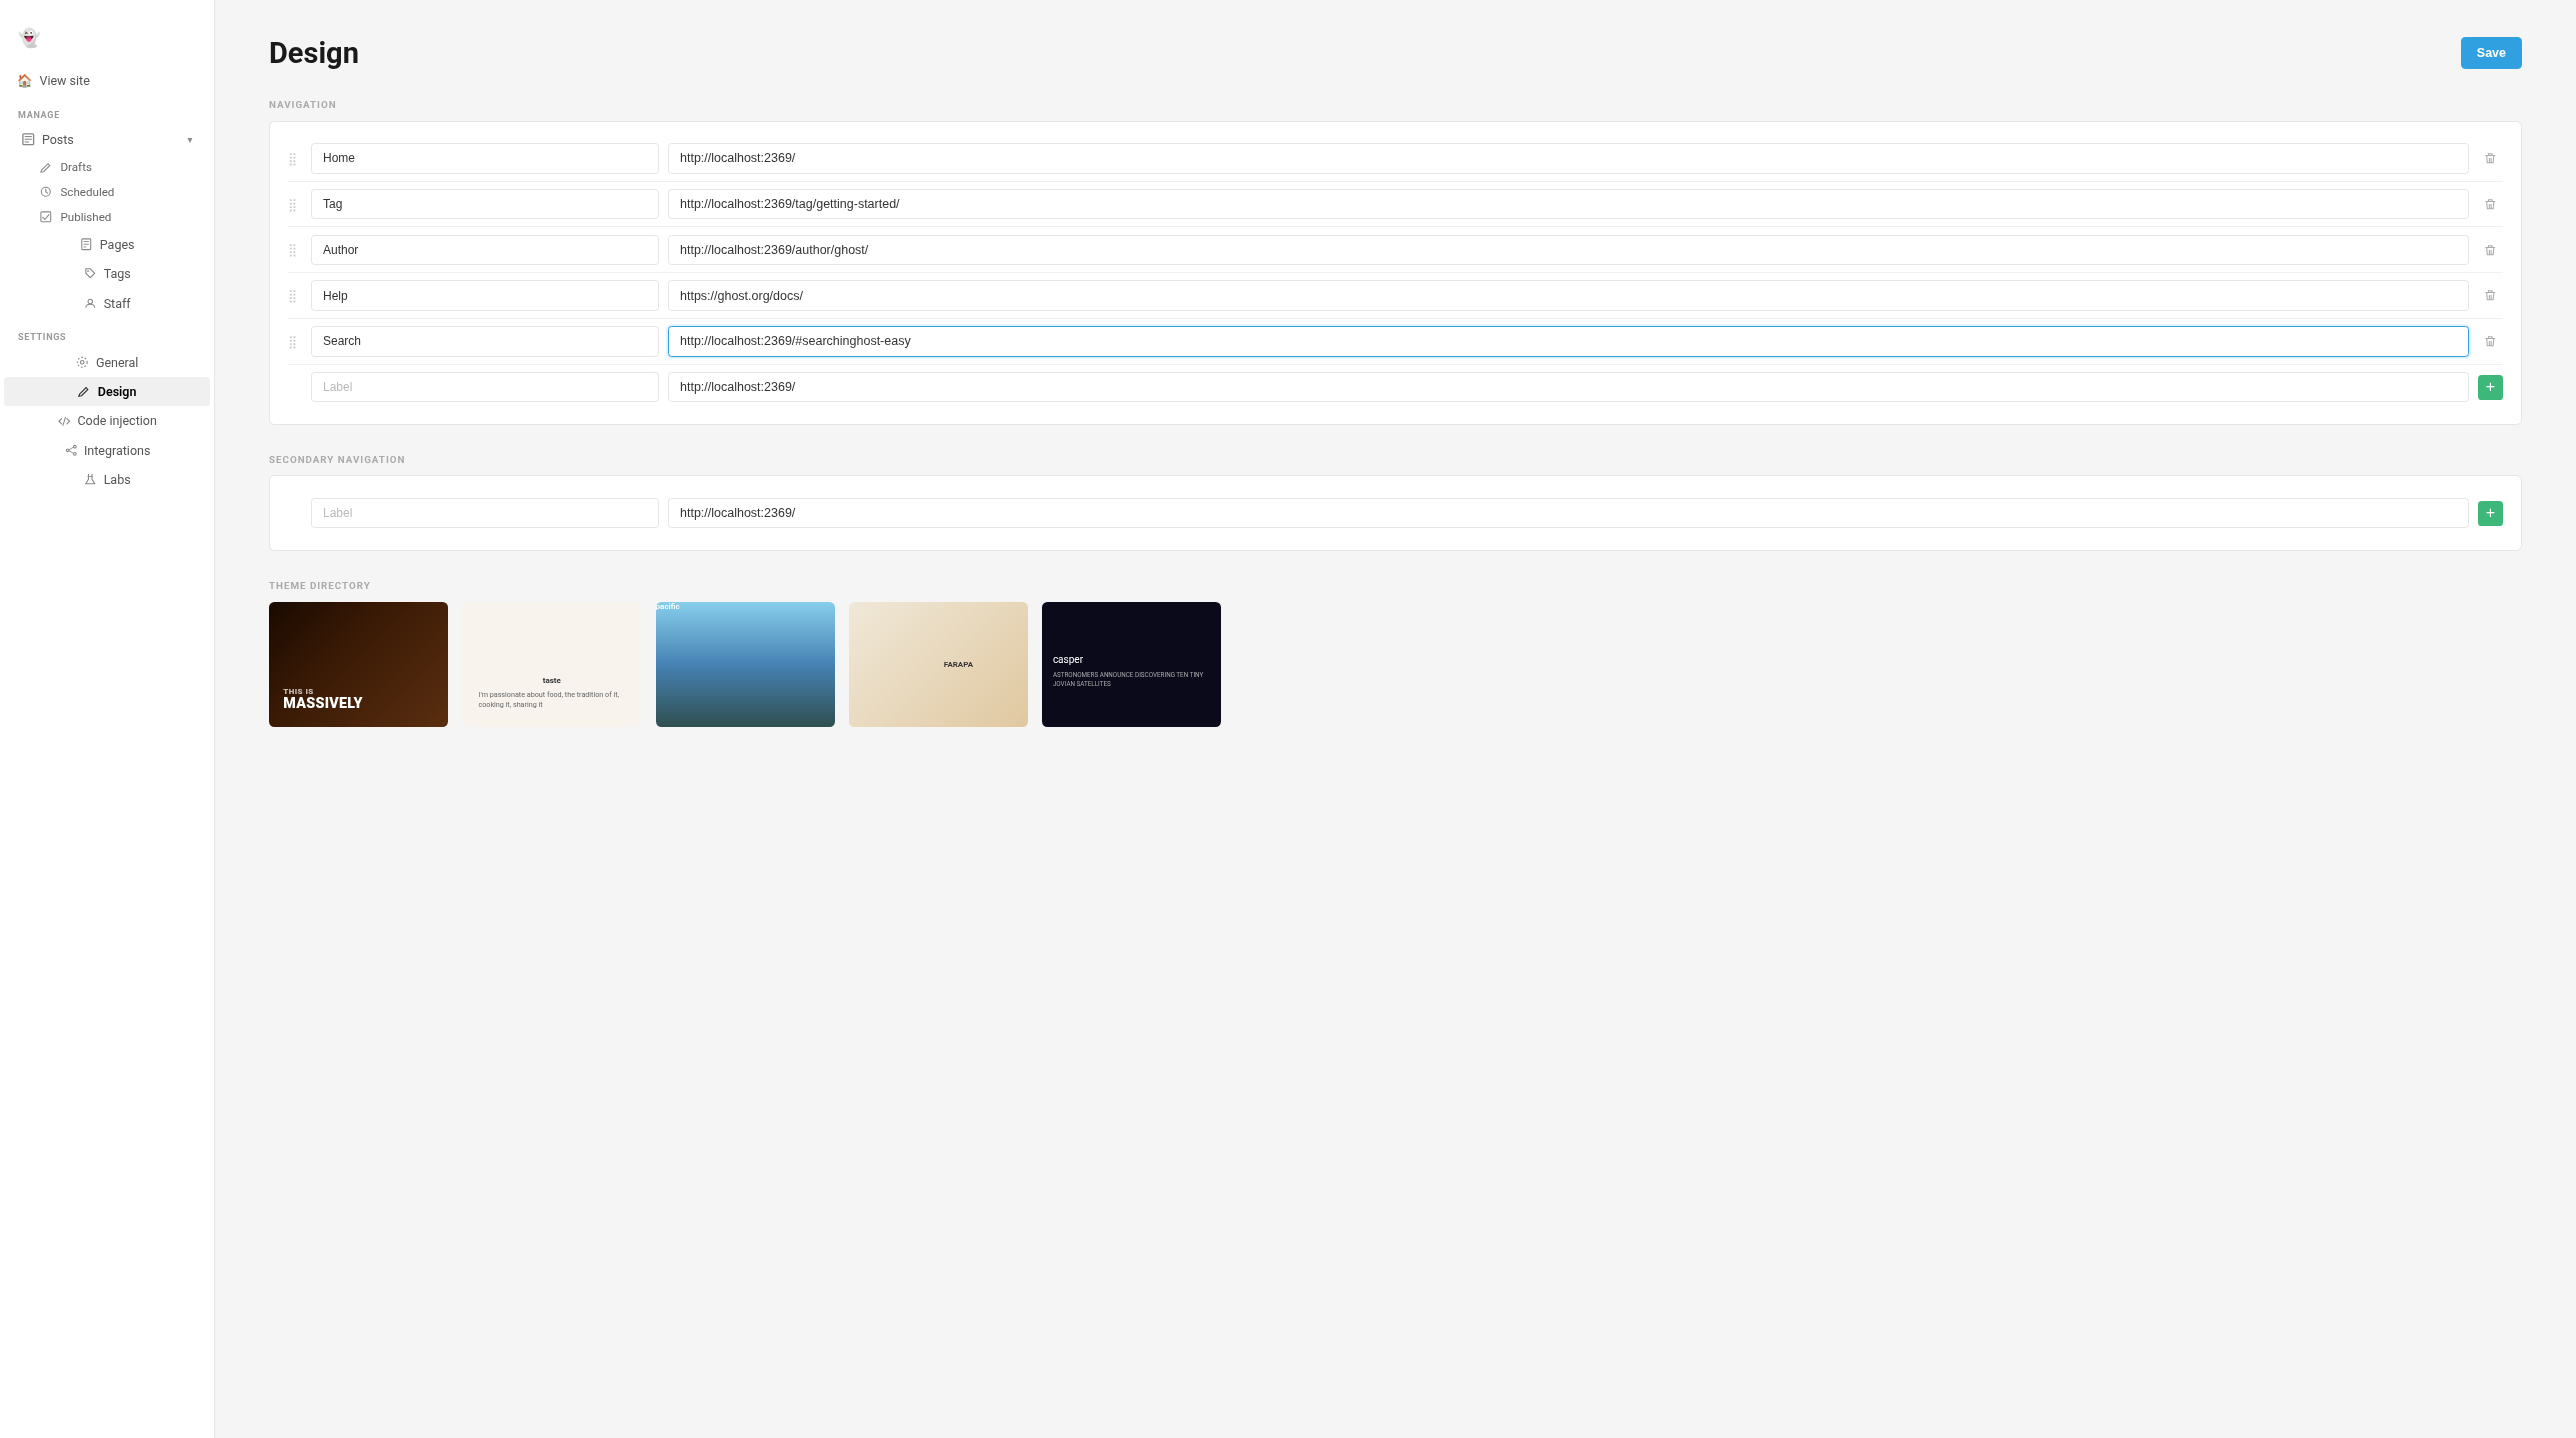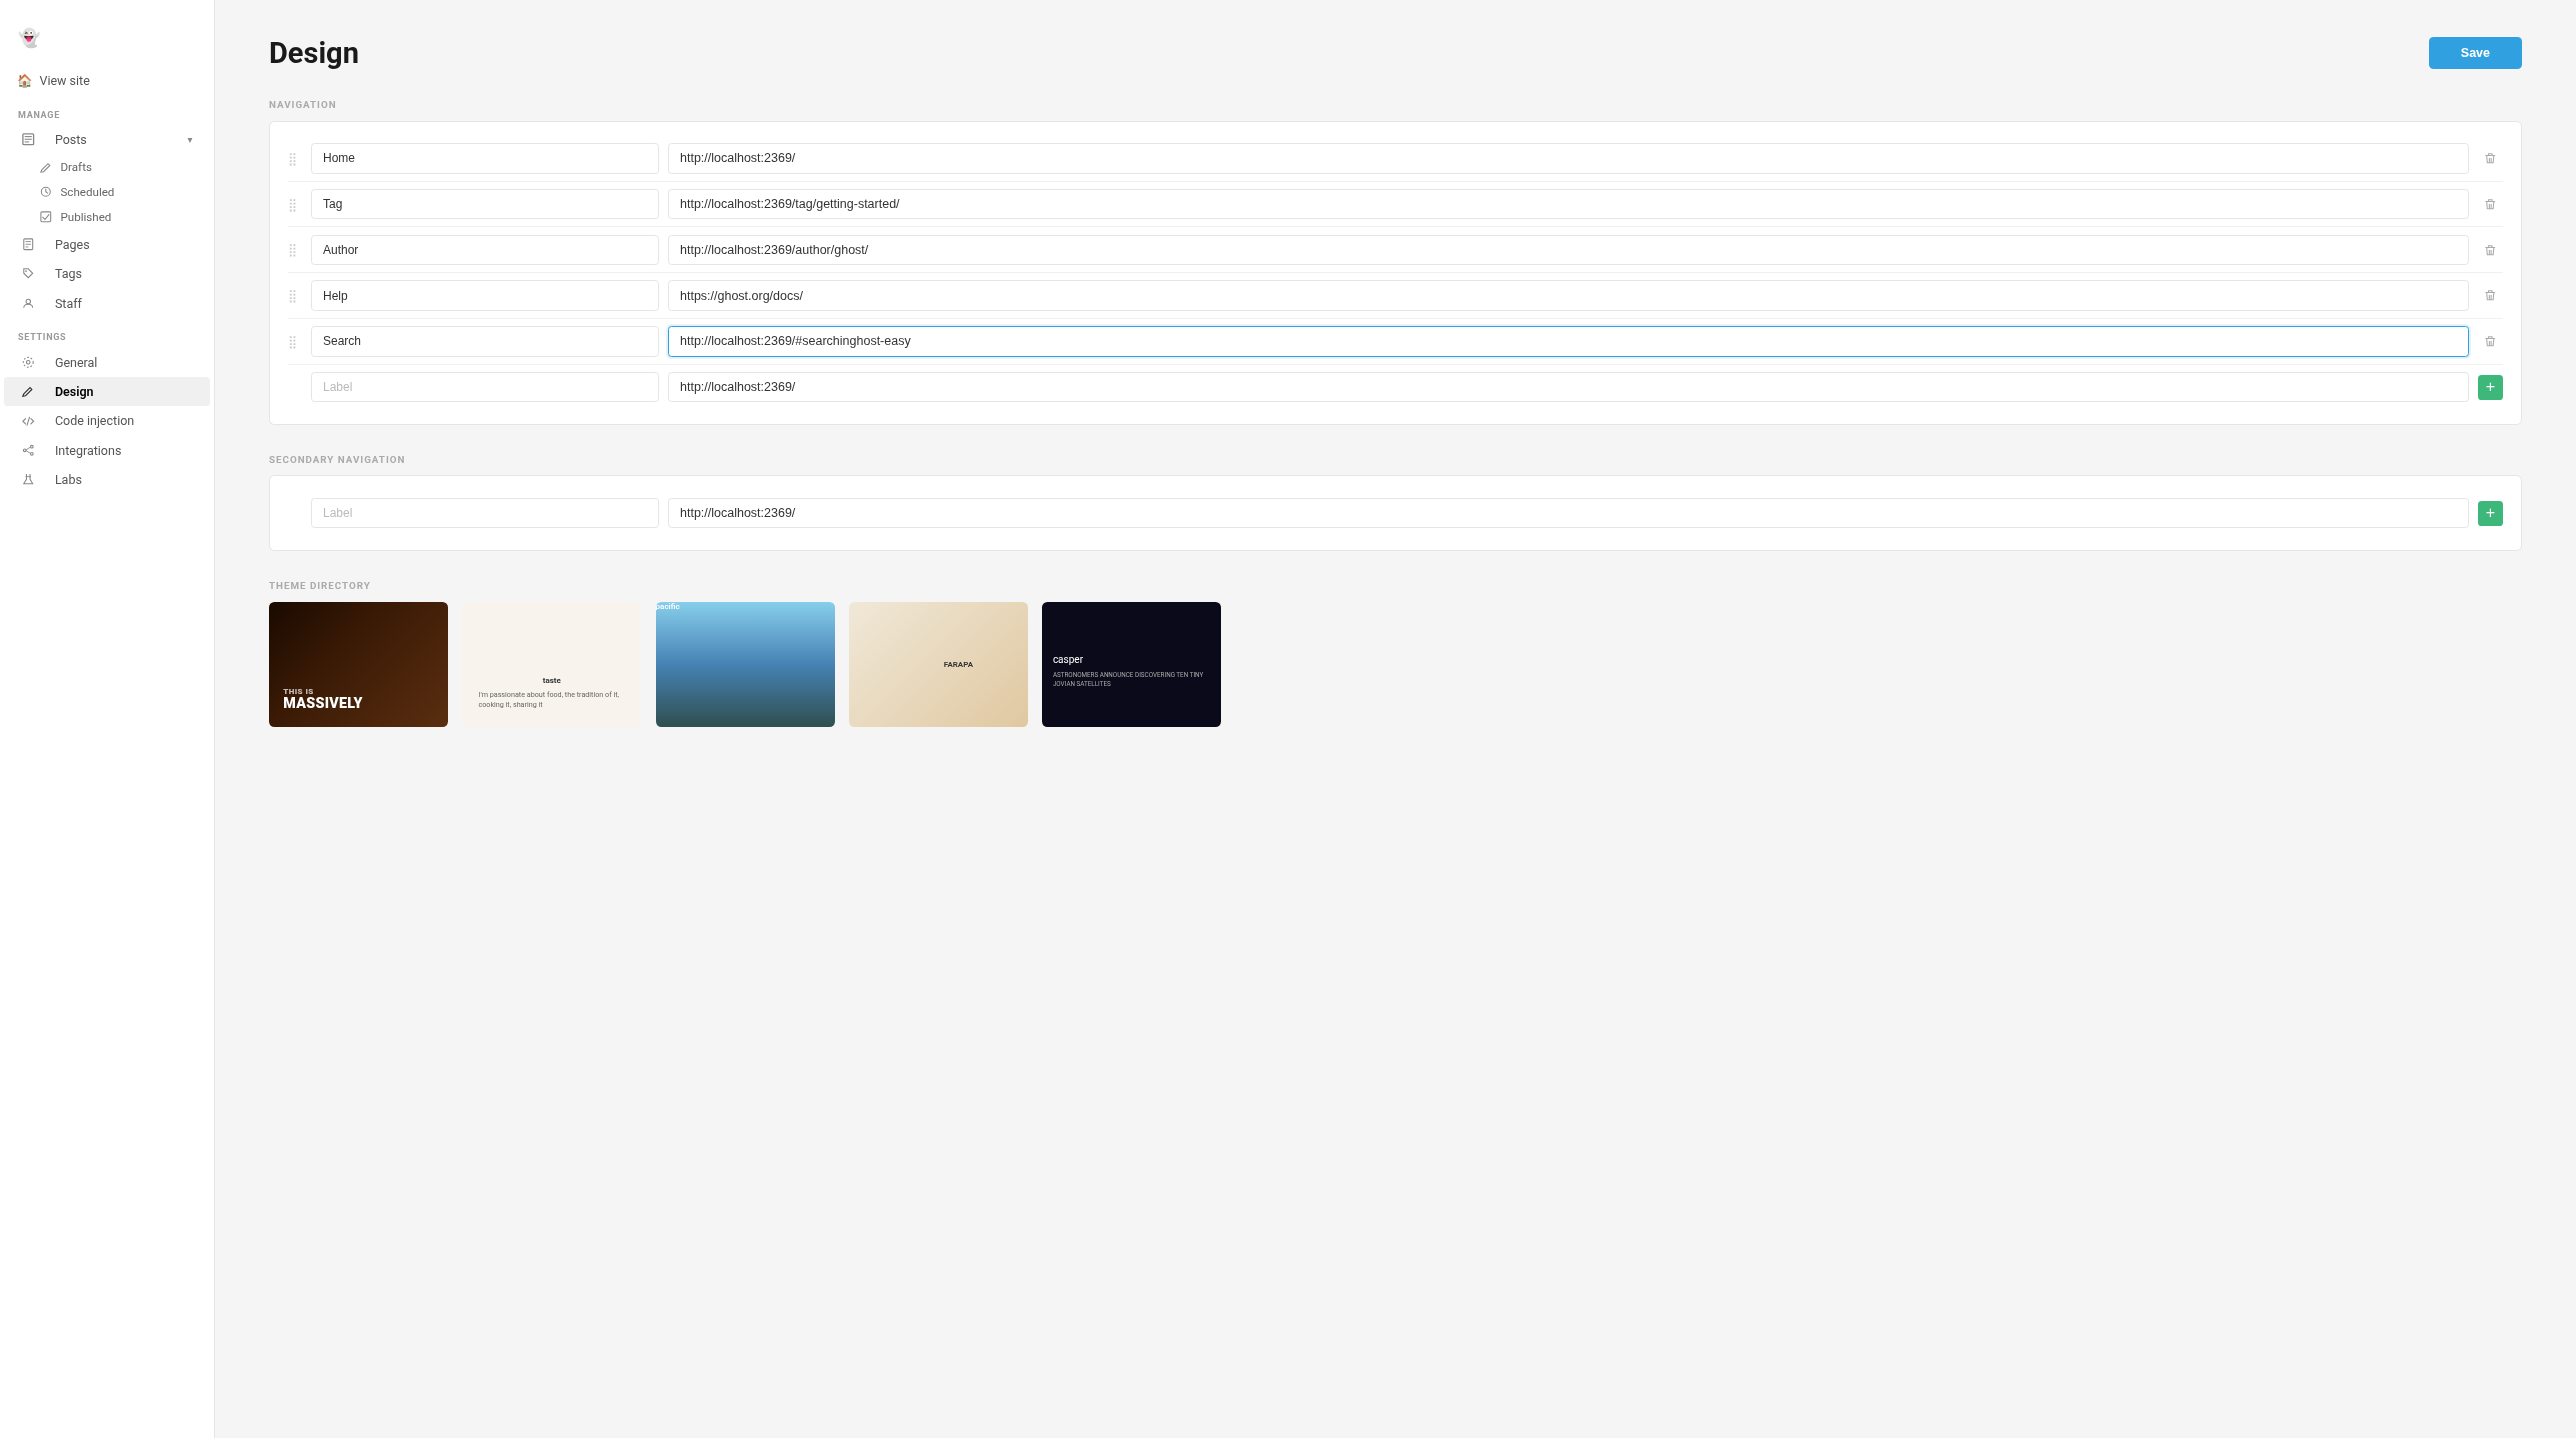--- a/index.html
+++ b/index.html
@@ -47,27 +47,28 @@
       font-weight: 700;
       letter-spacing: 0.08em;
       color: #999;
       padding: 14.3px 18px 5.4px;
       text-transform: uppercase;
     }
 
     .sidebar-item {
       display: flex;
       align-items: center;
-      gap: 19px;
+      gap: 6px;
       padding: 7.2px 18px;
       font-size: 12.5px;
       color: #555;
       cursor: pointer;
       border-radius: 3.6px;
       margin: 0 3.6px;
+      justify-content: center;
     }
     .sidebar-item.active {
       background: #f0f0f0;
       color: #000;
       font-weight: 600;
     }
 
     .sidebar-sub-item {
       display: flex;
       align-items: center;
@@ -108,21 +109,21 @@
       font-size: 29px;
       font-weight: 700;
       color: #1a1a1a;
     }
 
     .save-btn {
       background: #30a0e0;
       color: #fff;
       border: none;
       border-radius: 4.5px;
-      padding: 9px 32px;
+      padding: 9px 16px;
       font-size: 12.5px;
       font-weight: 600;
       cursor: pointer;
     }
 
     
     .section-label {
       font-size: 9.8px;
       font-weight: 700;
       letter-spacing: 0.1em;

